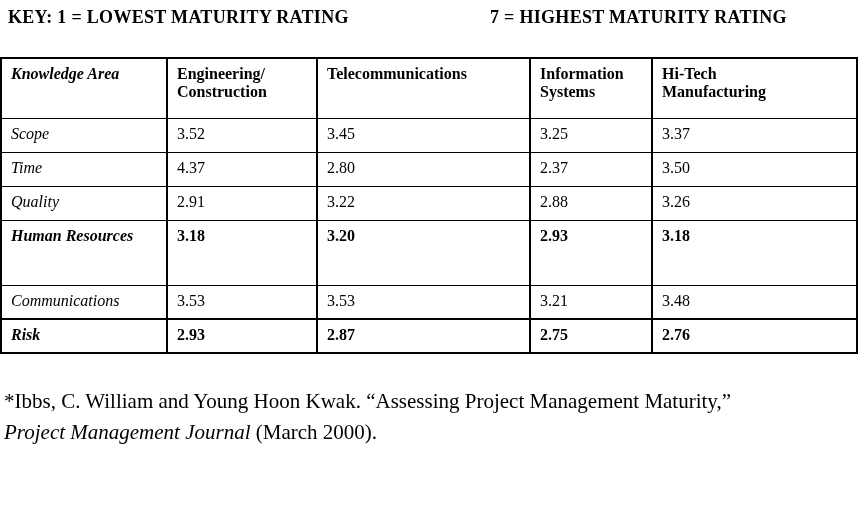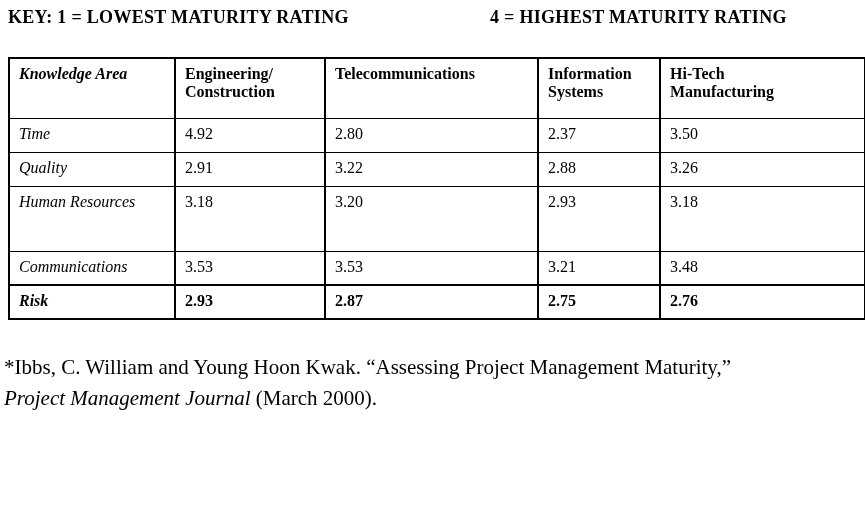--- a/index.html
+++ b/index.html
@@ -36,21 +36,21 @@
     left: 490px;
     top: 7px;
     font-weight: bold;
     font-size: 18px;
     letter-spacing: 0.3px;
     white-space: nowrap;
   }
   table.maturity {
     border-collapse: collapse;
     table-layout: fixed;
-    margin-left: 8px;
+    margin-left: 0;
     width: 856px;
     border: 2px solid #000;
   }
   col.c0 { width: 166px; }
   col.c1 { width: 150px; }
   col.c2 { width: 213px; }
   col.c3 { width: 122px; }
   col.c4 { width: 205px; }
   table.maturity th, table.maturity td {
     border-top: 1px solid #000;
@@ -58,21 +58,21 @@
     border-left: 2px solid #000;
     border-right: 2px solid #000;
     padding: 6px 6px 4px 9px;
     text-align: left;
     font-size: 16px;
     vertical-align: top;
     overflow: hidden;
   }
   tr.row-header { height: 60px; }
   tr.row-data { height: 34px; }
-  tr.row-tall { height: 65px; }
+  tr.row-tall { height: 65px; font-weight: bold; }
   th.col-header {
     font-weight: bold;
     white-space: pre-line;
     vertical-align: top;
   }
   th.knowledge-header {
     font-weight: bold;
     font-style: italic;
     vertical-align: bottom;
     padding-bottom: 8px;
@@ -92,21 +92,21 @@
   .citation-line { white-space: nowrap; }
   .citation em { font-style: italic; }
 </style>
 </head>
 <body>
 
 <div class="page">
 
   <div class="key-row">
     <span class="key-left">KEY: 1 = LOWEST MATURITY RATING</span>
-    <span class="key-right">4 = HIGHEST MATURITY RATING</span>
+    <span class="key-right">7 = HIGHEST MATURITY RATING</span>
   </div>
 
   <table class="maturity">
     <colgroup>
       <col class="c0">
         <col class="c1">
         <col class="c2">
         <col class="c3">
         <col class="c4">
     </colgroup>
@@ -117,22 +117,29 @@
 Construction</th>
         <th class="col-header">Telecommunications</th>
         <th class="col-header">Information
 Systems</th>
         <th class="col-header">Hi-Tech
 Manufacturing</th>
       </tr>
     </thead>
     <tbody>
       <tr class="row-data">
+        <td class="row-label">Scope</td>
+        <td>3.52</td>
+        <td>3.45</td>
+        <td>3.25</td>
+        <td>3.37</td>
+      </tr>
+      <tr class="row-data">
         <td class="row-label">Time</td>
-        <td>4.92</td>
+        <td>4.37</td>
         <td>2.80</td>
         <td>2.37</td>
         <td>3.50</td>
       </tr>
       <tr class="row-data">
         <td class="row-label">Quality</td>
         <td>2.91</td>
         <td>3.22</td>
         <td>2.88</td>
         <td>3.26</td>

